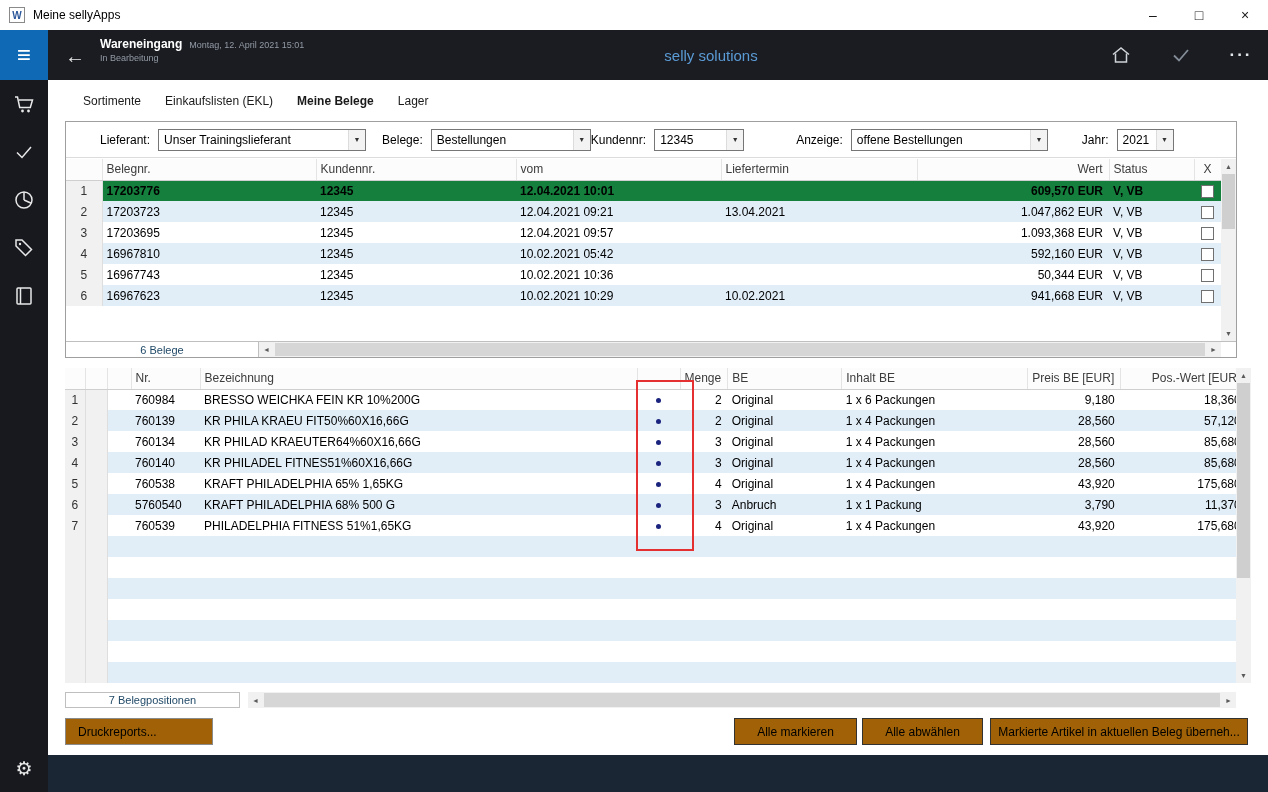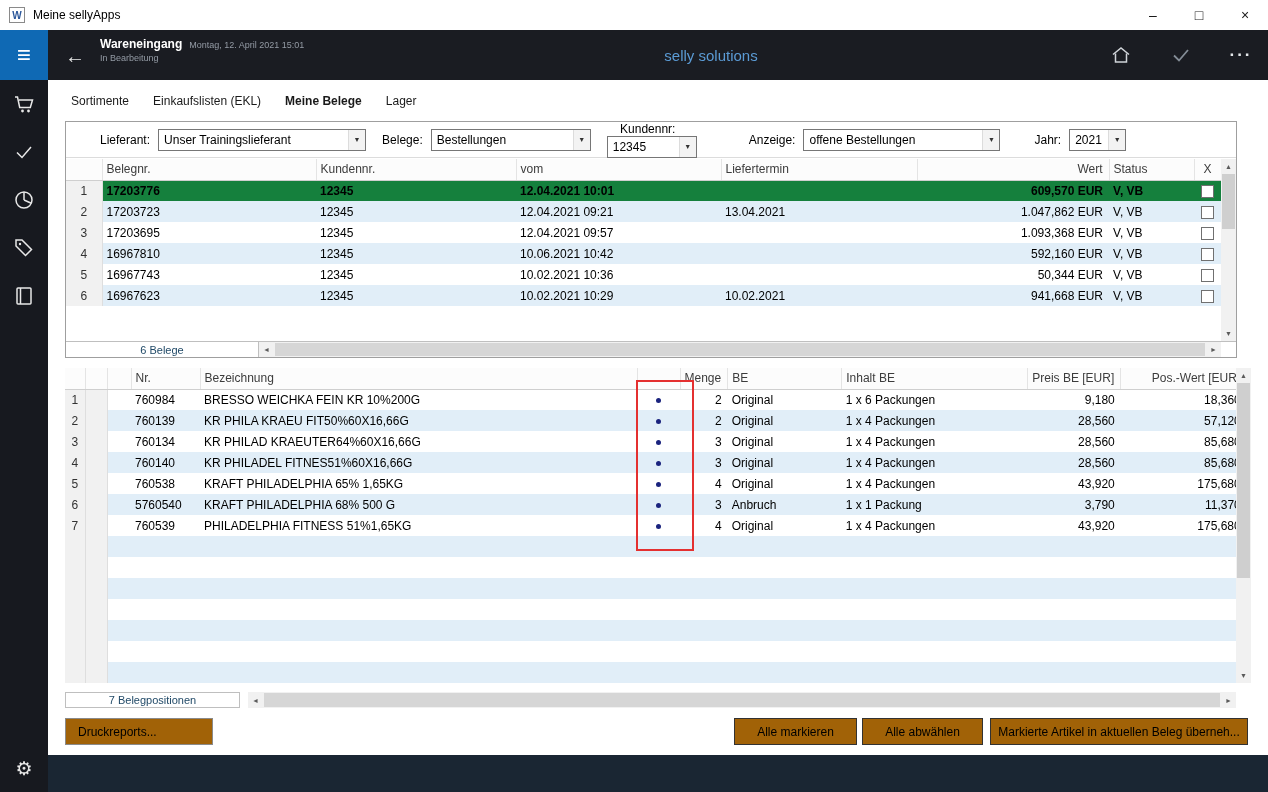--- a/index.html
+++ b/index.html
@@ -29,35 +29,35 @@
   .tb-line1 { display:flex; align-items:baseline; white-space:nowrap; }
   .pg-title { font-size:12px; font-weight:bold; color:#fff; }
   .pg-date { font-size:9px; color:#949ba5; margin-left:7px; }
   .pg-status { font-size:9px; color:#949ba5; margin-top:2px; }
   .brand { position:absolute; left:663px; top:50%; transform:translate(-50%,-50%); color:#5b9bd5; font-size:15px; white-space:nowrap; }
   .header-actions { position:absolute; right:14px; top:0; height:50px; display:flex; align-items:center; gap:34px; }
   .h-act { width:26px; height:26px; display:flex; align-items:center; justify-content:center; }
   .ellipsis { color:#e4e7ea; font-size:17px; font-weight:bold; letter-spacing:2px; }
 
   
-  .tabs { position:absolute; top:80px; left:48px; right:0; height:41px; background:#fff; display:flex; align-items:center; padding-left:23px; gap:24px; }
+  .tabs { position:absolute; top:80px; left:48px; right:0; height:41px; background:#fff; display:flex; align-items:center; padding-left:35px; gap:24px; }
   .tab { font-size:12px; color:#1a1a1a; white-space:nowrap; }
   .tab.active { font-weight:bold; }
 
   
   .orders-panel { position:absolute; left:65px; top:121px; width:1172px; height:237px; border:1px solid #9f9f9f; background:#fff; }
   .filter-row { height:36px; display:flex; align-items:center; border-bottom:1px solid #dcdcdc; }
   .filter-item { display:flex; align-items:center; }
   .flabel { font-size:12px; color:#000; margin-right:8px; white-space:nowrap; }
   .combo { height:22px; border:1px solid #767676; background:#fff; display:flex; align-items:center; font-size:12px; padding-left:5px; white-space:nowrap; overflow:hidden; }
   .combo-value { flex:1; overflow:hidden; }
   .combo-arrow { width:17px; align-self:stretch; display:flex; align-items:center; justify-content:center; font-size:7px; color:#333; background:#f3f3f3; border-left:1px solid #dcdcdc; margin-left:4px; }
   .f0 { margin-left:16px; } .f0 .combo { width:160px; }
   .f1 { margin-left:34px; } .f1 .combo { width:208px; }
-  .f2 { margin-left:16px;flex-direction:column; } .f2 .combo { width:90px; }
+  .f2 { margin-left:0; } .f2 .combo { width:90px; }
   .f3 { margin-left:52px; } .f3 .combo { width:197px; }
   .f4 { margin-left:34px; } .f4 .combo { width:57px; }
 
   .orders-table-wrap { position:absolute; top:37px; left:0; right:0; bottom:16px; overflow:hidden; }
 
   table.grid { border-collapse:collapse; table-layout:fixed; font-size:12px; }
   .grid th { height:21px; font-weight:normal; color:#3c3c3c; text-align:left; padding:0 4px; border-right:1px solid #e4e4e4; border-bottom:1px solid #cfcfcf; background:#fcfcfc; white-space:nowrap; overflow:hidden; }
   .grid td { height:21px; padding:0 4px; white-space:nowrap; overflow:hidden; color:#000; }
   .grid th.num, .grid td.num { text-align:right; padding-right:6px; }
   .grid th.ctr, .grid td.ctr { text-align:center; }
@@ -286,21 +286,21 @@
               <td>12.04.2021 09:57</td>
               <td></td>
               <td class="num">1.093,368 EUR</td>
               <td>V, VB</td>
               <td class="ctr"><span class="checkbox"></span></td>
             </tr>
             <tr>
               <td class="c-num">4</td>
               <td>16967810</td>
               <td>12345</td>
-              <td>10.06.2021 10:42</td>
+              <td>10.02.2021 05:42</td>
               <td></td>
               <td class="num">592,160 EUR</td>
               <td>V, VB</td>
               <td class="ctr"><span class="checkbox"></span></td>
             </tr>
             <tr>
               <td class="c-num">5</td>
               <td>16967743</td>
               <td>12345</td>
               <td>10.02.2021 10:36</td>

